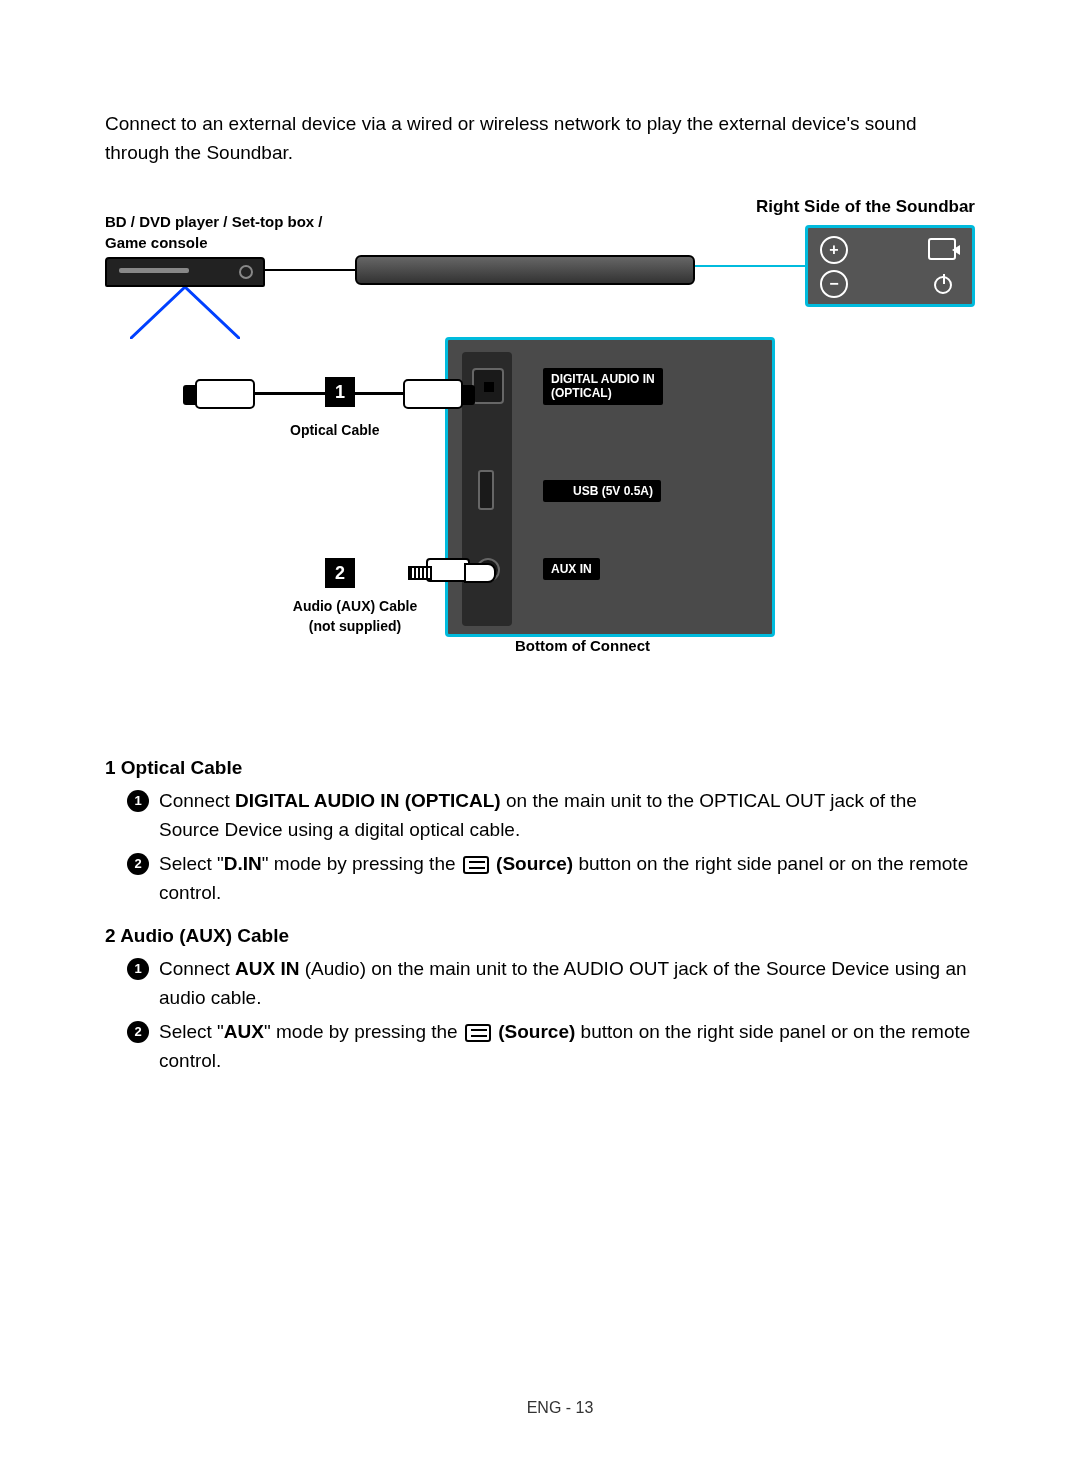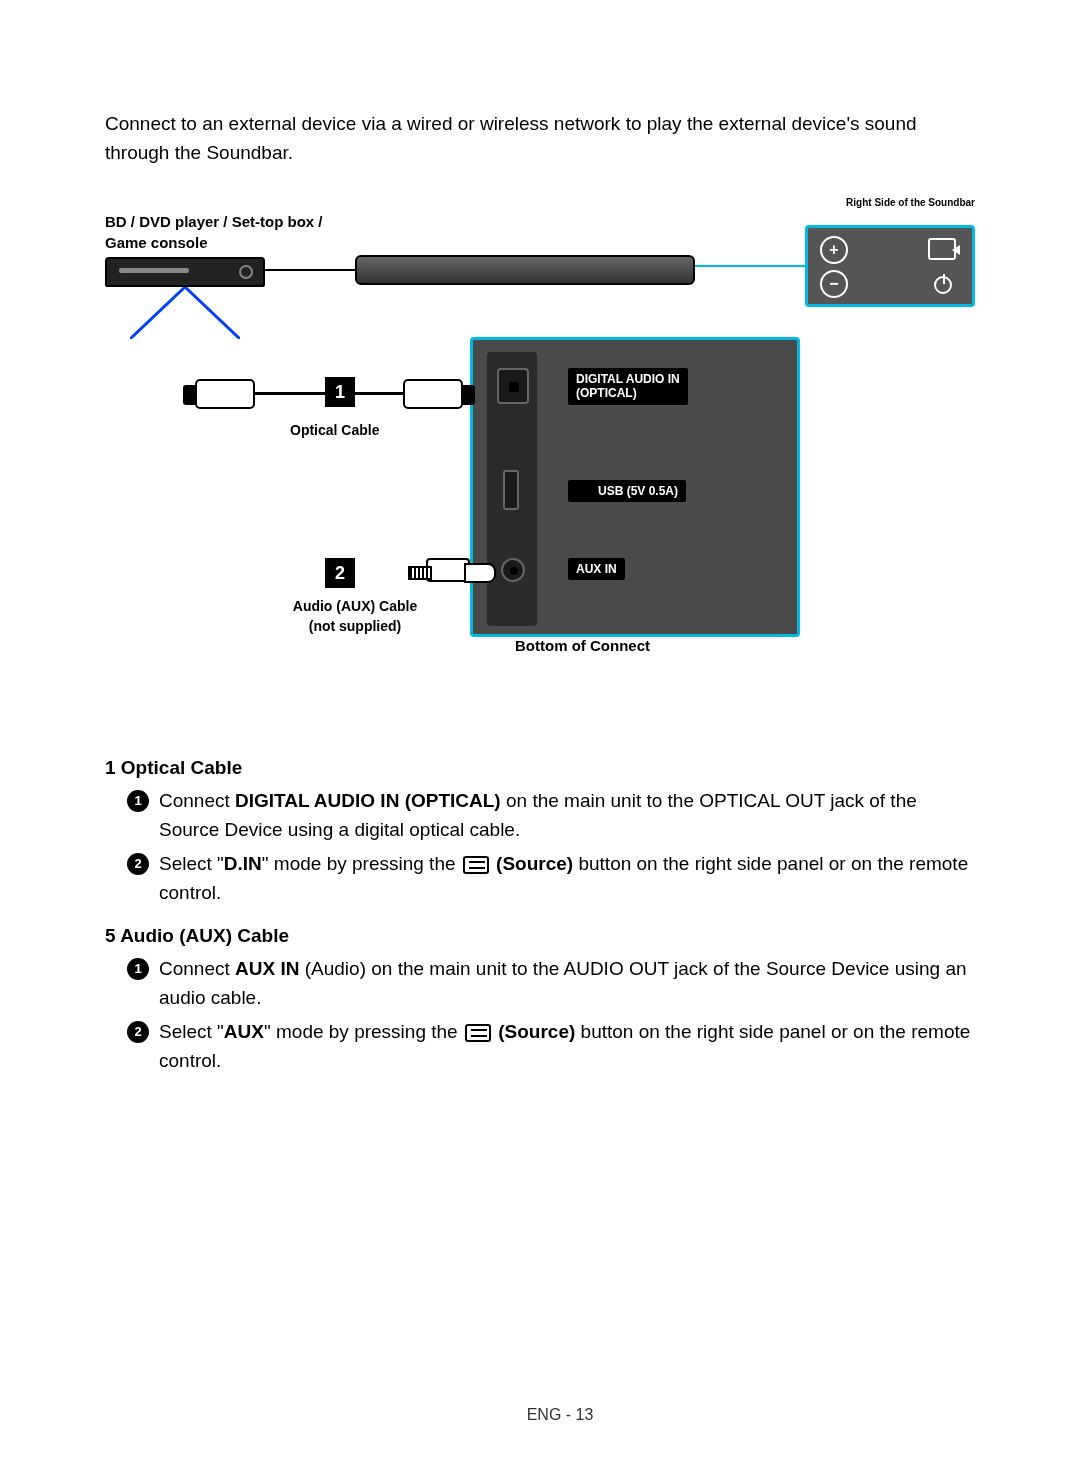--- a/index.html
+++ b/index.html
@@ -41,21 +41,21 @@
     top: 0;
     left: 0;
     font-size: 15px;
     font-weight: 700;
     line-height: 1.4;
   }
   .label-top-right {
     position: absolute;
     top: 0;
     right: 0;
-    font-size: 10px;
+    font-size: 17px;
     font-weight: 700;
   }
   
   .dvd-player {
     position: absolute;
     top: 60px;
     left: 0;
     width: 160px;
     height: 30px;
     background: #222;
@@ -283,21 +283,20 @@
   
   .sb-panel {
     position: absolute;
     top: 140px;
     left: 340px;
     width: 330px;
     height: 300px;
     background: #4a4a4a;
     border: 3px solid #0bd;
     border-radius: 4px;
-    margin-left: 25px;
   }
   .panel-inner {
     position: absolute;
     top: 12px;
     left: 14px;
     width: 50px;
     height: 274px;
     background: #2a2a2a;
     border-radius: 4px;
   }
@@ -517,21 +516,21 @@
   .source-icon-inline::after{
     content:"";
     position:absolute;
     bottom:3px; left:4px;
     width:16px; height:2px;
     background:#000;
   }
   .block2 { margin-top: 18px; }
   .page-footer {
     position: absolute;
-    bottom: 55px;
+    bottom: 62px;
     left: 0;
     width: 100%;
     text-align: center;
     font-size: 16px;
     color: #333;
     padding-left: 40px;
   }
 </style>
 </head>
 <body>
@@ -605,21 +604,21 @@
     </div>
     <div class="inst-item">
       <span class="circled-num">2</span>
       <span class="inst-text">
         <span>Select "</span><b>D.IN</b><span>" mode by pressing the </span>
         <span class="source-icon-inline"></span>
         <b>(Source)</b><span> button on the right side panel or on the remote control.</span>
       </span>
     </div>
 
-    <div class="cable-heading block2">5  Audio (AUX) Cable</div>
+    <div class="cable-heading block2">2  Audio (AUX) Cable</div>
     <div class="inst-item">
       <span class="circled-num">1</span>
       <span class="inst-text">
         <span>Connect </span><b>AUX IN</b><span> (Audio) on the main unit to the AUDIO OUT jack of the Source Device using an audio cable.</span>
       </span>
     </div>
     <div class="inst-item">
       <span class="circled-num">2</span>
       <span class="inst-text">
         <span>Select "</span><b>AUX</b><span>" mode by pressing the </span>

